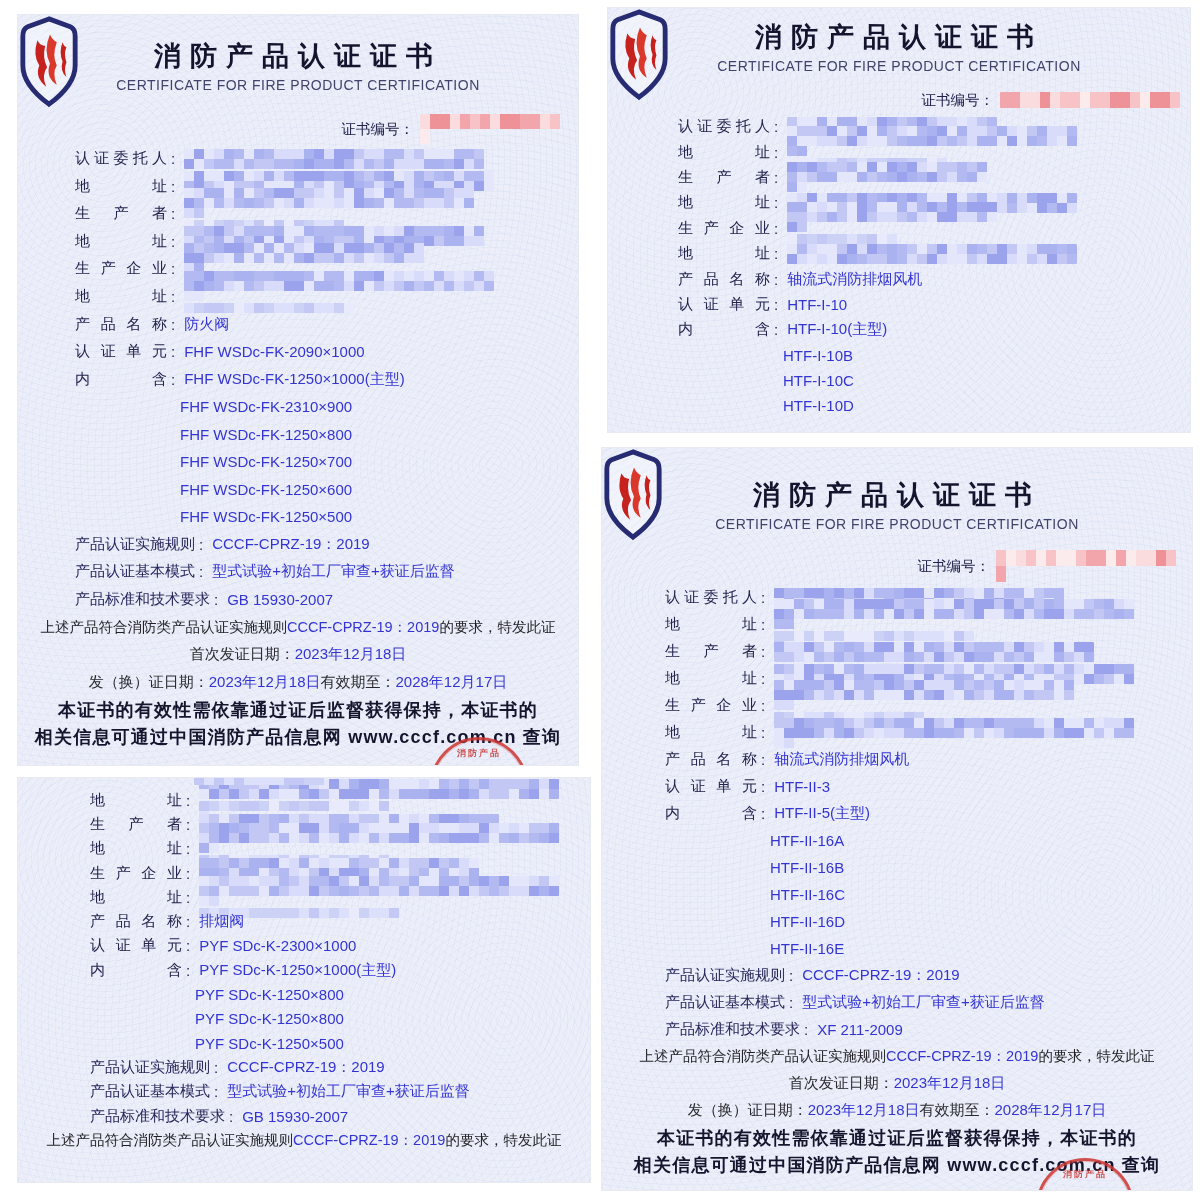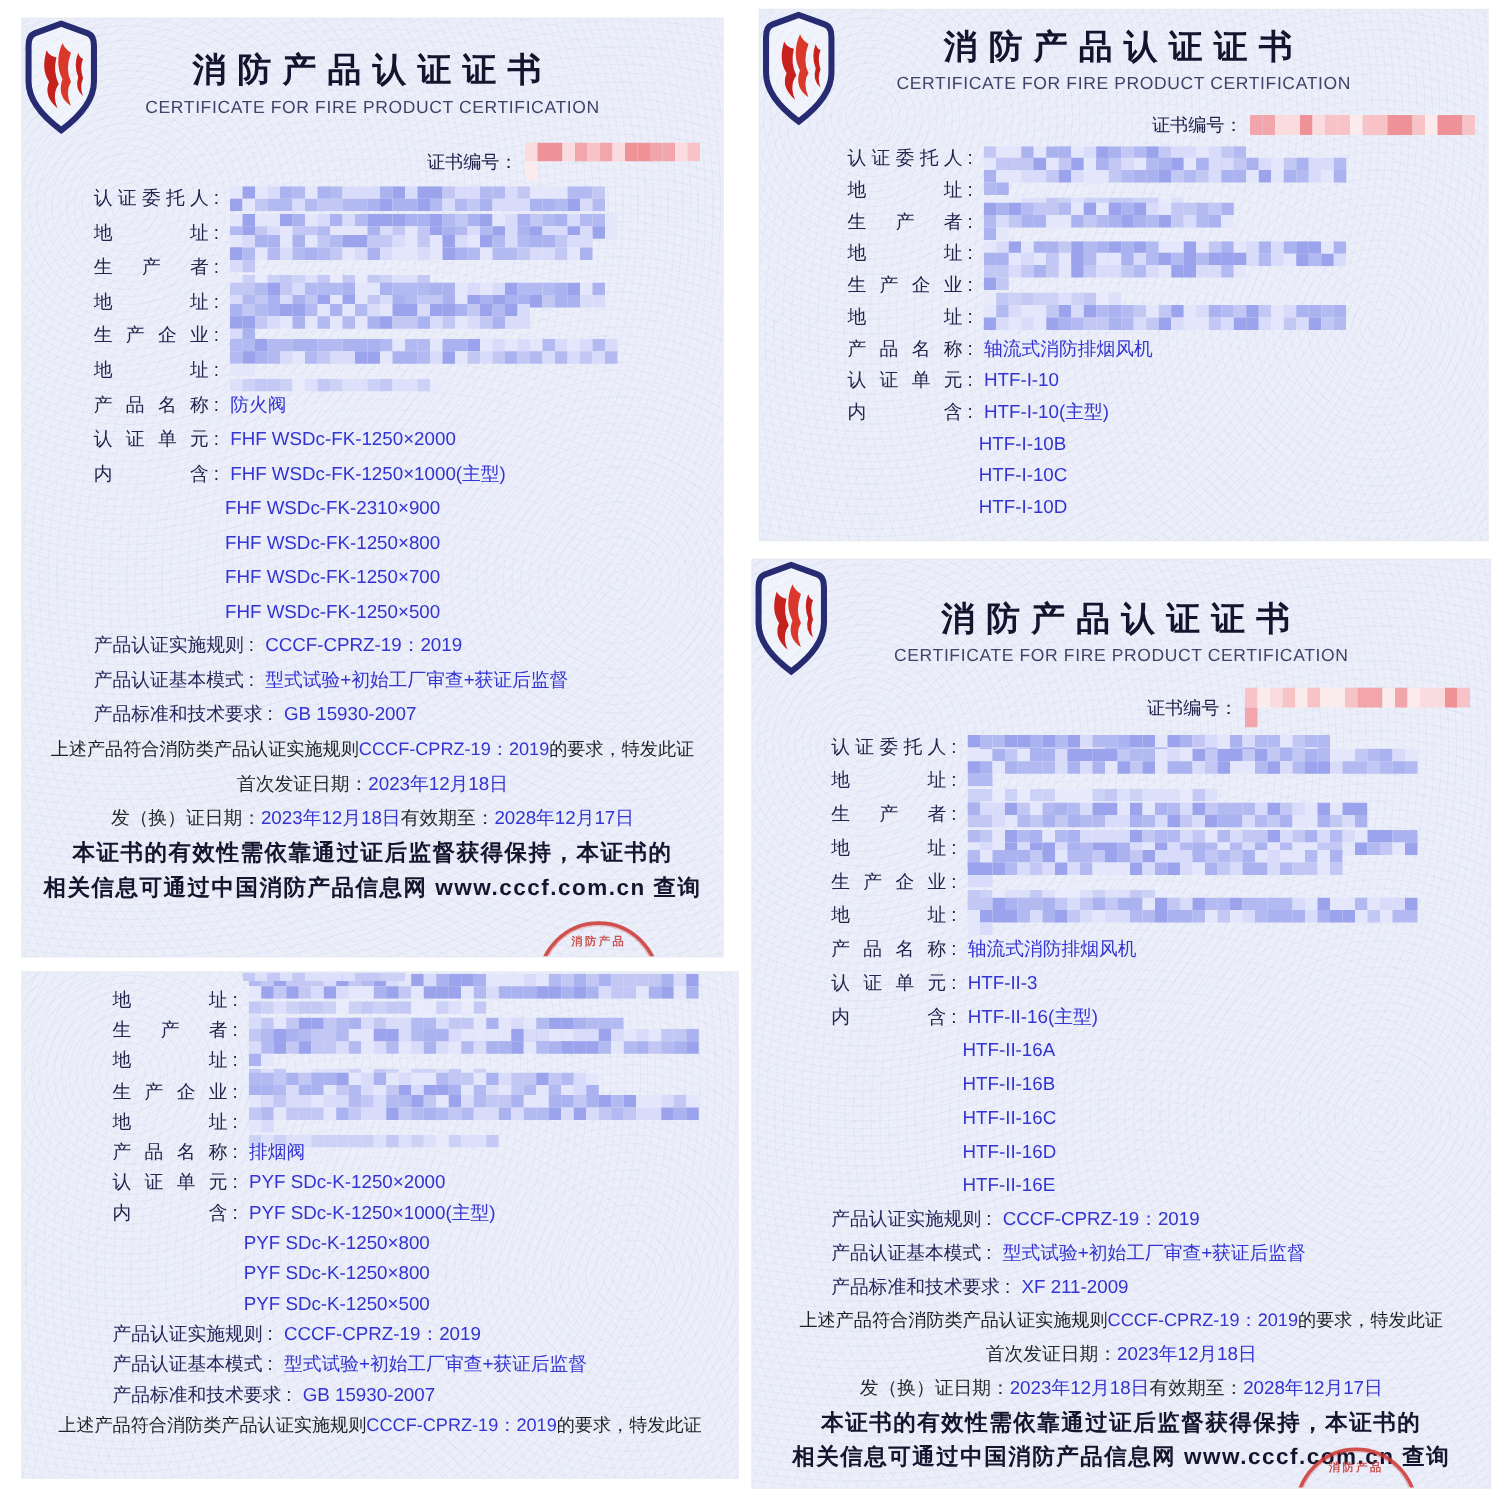--- a/index.html
+++ b/index.html
@@ -560,35 +560,38 @@
         </span>
       </div>
       <div class="row">
         <span class="lbl">产品名称</span>
         <span class="colon">:</span>
         <span class="val">防火阀</span>
       </div>
       <div class="row">
         <span class="lbl">认证单元</span>
         <span class="colon">:</span>
-        <span class="val">FHF WSDc-FK-1250×2000</span>
+        <span class="val">FHF WSDc-FK-2090×1000</span>
       </div>
       <div class="row">
         <span class="lbl">内含</span>
         <span class="colon">:</span>
         <span class="val">FHF WSDc-FK-1250×1000(主型)</span>
       </div>
       <div class="row model">
         <span class="val">FHF WSDc-FK-2310×900</span>
       </div>
       <div class="row model">
         <span class="val">FHF WSDc-FK-1250×800</span>
       </div>
       <div class="row model">
         <span class="val">FHF WSDc-FK-1250×700</span>
+      </div>
+      <div class="row model">
+        <span class="val">FHF WSDc-FK-1250×600</span>
       </div>
       <div class="row model">
         <span class="val">FHF WSDc-FK-1250×500</span>
       </div>
       <div class="row">
         <span class="wlbl">产品认证实施规则</span>
         <span class="colon">:</span>
         <span class="val">CCCF-CPRZ-19：2019</span>
       </div>
       <div class="row">
@@ -1516,21 +1519,21 @@
         </span>
       </div>
       <div class="row">
         <span class="lbl">产品名称</span>
         <span class="colon">:</span>
         <span class="val">排烟阀</span>
       </div>
       <div class="row">
         <span class="lbl">认证单元</span>
         <span class="colon">:</span>
-        <span class="val">PYF SDc-K-1250×2000</span>
+        <span class="val">PYF SDc-K-2300×1000</span>
       </div>
       <div class="row">
         <span class="lbl">内含</span>
         <span class="colon">:</span>
         <span class="val">PYF SDc-K-1250×1000(主型)</span>
       </div>
       <div class="row model">
         <span class="val">PYF SDc-K-1250×800</span>
       </div>
       <div class="row model">
@@ -2113,21 +2116,21 @@
         <span class="val">轴流式消防排烟风机</span>
       </div>
       <div class="row">
         <span class="lbl">认证单元</span>
         <span class="colon">:</span>
         <span class="val">HTF-II-3</span>
       </div>
       <div class="row">
         <span class="lbl">内含</span>
         <span class="colon">:</span>
-        <span class="val">HTF-II-16(主型)</span>
+        <span class="val">HTF-II-5(主型)</span>
       </div>
       <div class="row model">
         <span class="val">HTF-II-16A</span>
       </div>
       <div class="row model">
         <span class="val">HTF-II-16B</span>
       </div>
       <div class="row model">
         <span class="val">HTF-II-16C</span>
       </div>

